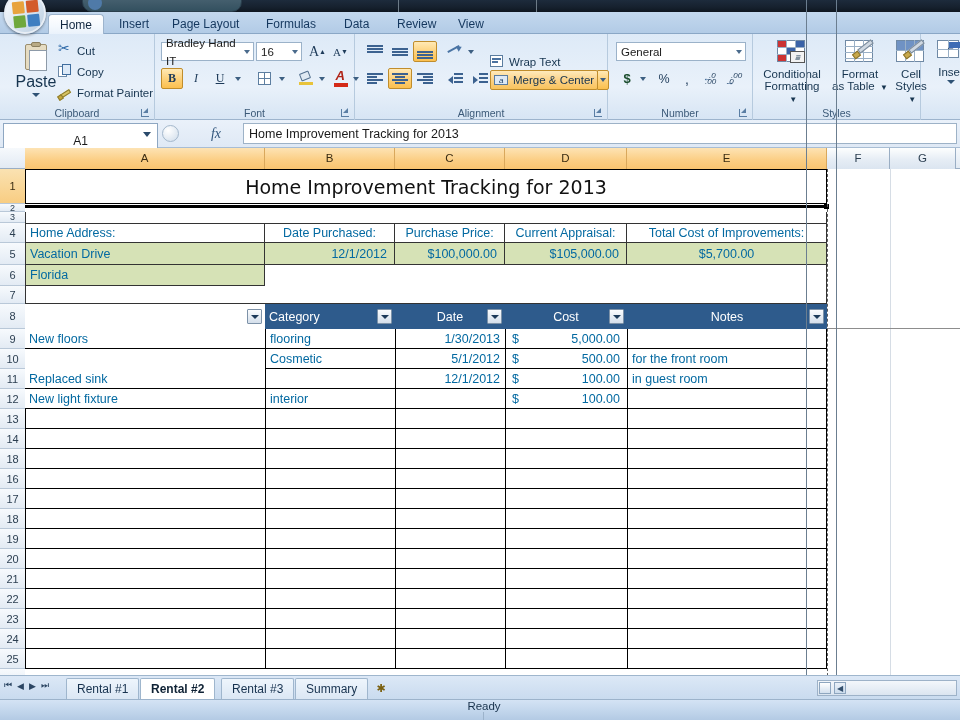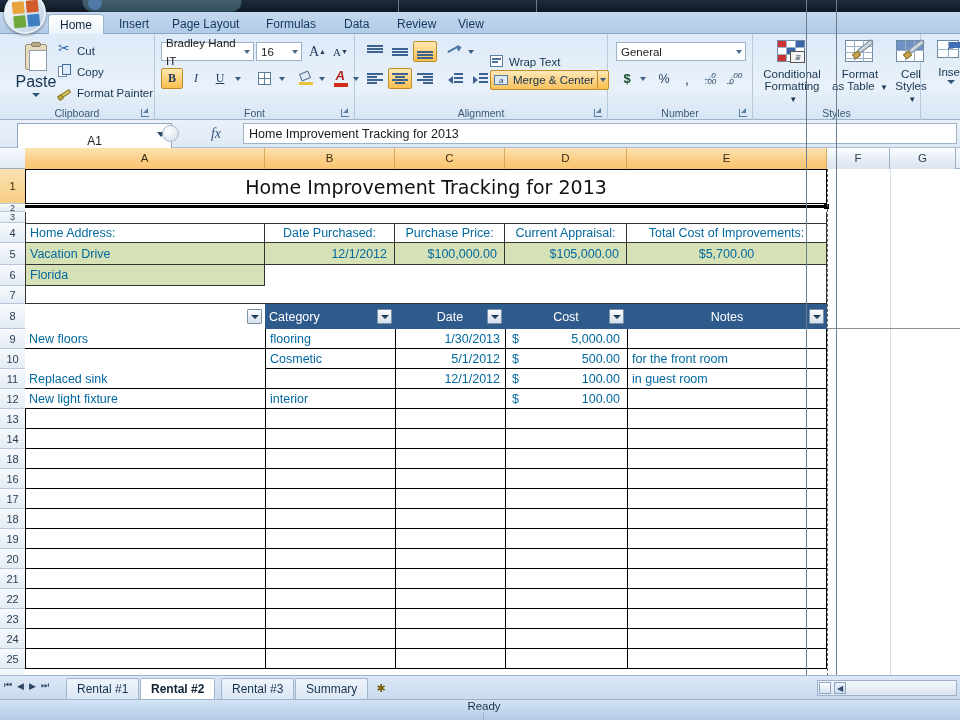--- a/index.html
+++ b/index.html
@@ -186,21 +186,21 @@
   .brush2b{position:absolute;left:8px;top:12px;width:7px;height:6px;background:#c9a94a;
      border:1px solid #8a7430;transform:rotate(-38deg);}
 
   
   .formbar{
     position:absolute; left:0; top:120px; width:960px; height:28px;
     background:linear-gradient(180deg,#eaf1fa 0%, #dfe9f5 100%);
     border-bottom:1px solid #a8bdd4;
   }
   .namebox{
-    position:absolute; left:17px; top:3px; width:155px; height:36px;
+    position:absolute; left:3px; top:3px; width:155px; height:36px;
     background:#fff; border:1px solid #8ea7c2;
     display:flex; align-items:center; justify-content:center;
     font-size:12px;
   }
   .namebox .ddx{ position:absolute; right:6px; top:8px; width:0;height:0;
     border-left:4px solid transparent;border-right:4px solid transparent;border-top:5px solid #2a4a6b;}
   .fbtns{ position:absolute; left:162px; top:3px; width:78px; height:21px;
     display:flex; align-items:center; gap:2px;}
   .fbtn{ width:22px;height:20px; display:flex;align-items:center;justify-content:center;
     font-size:13px; color:#7d93a9; }

